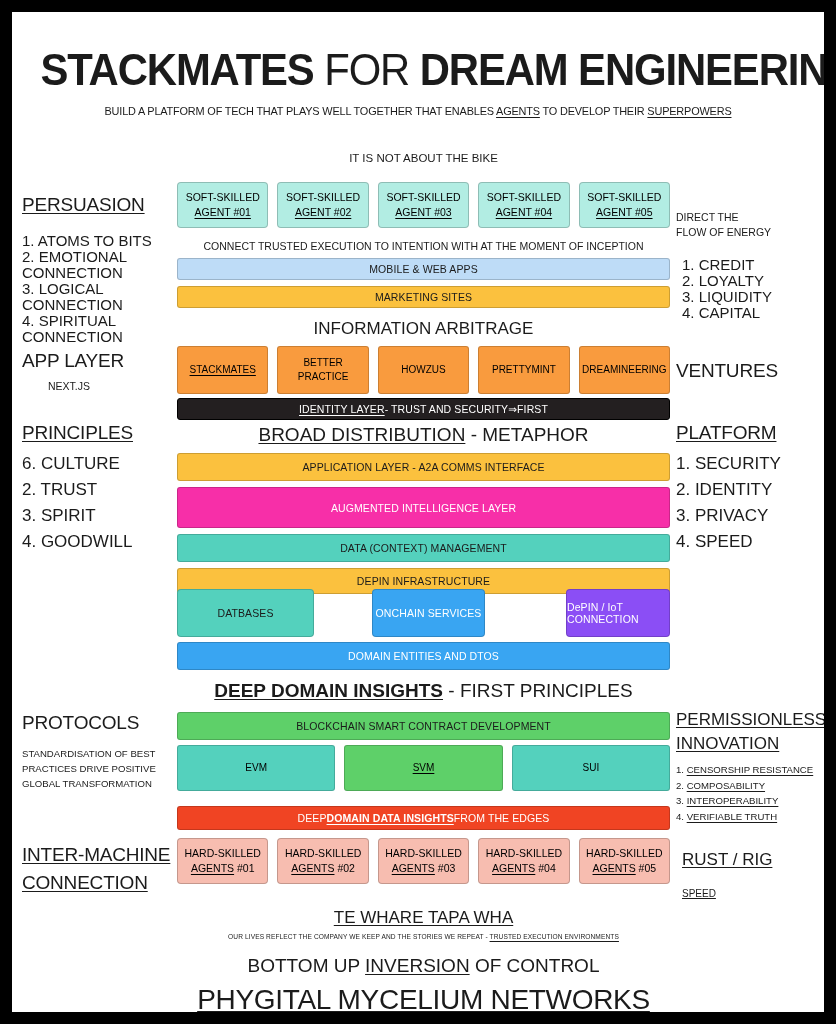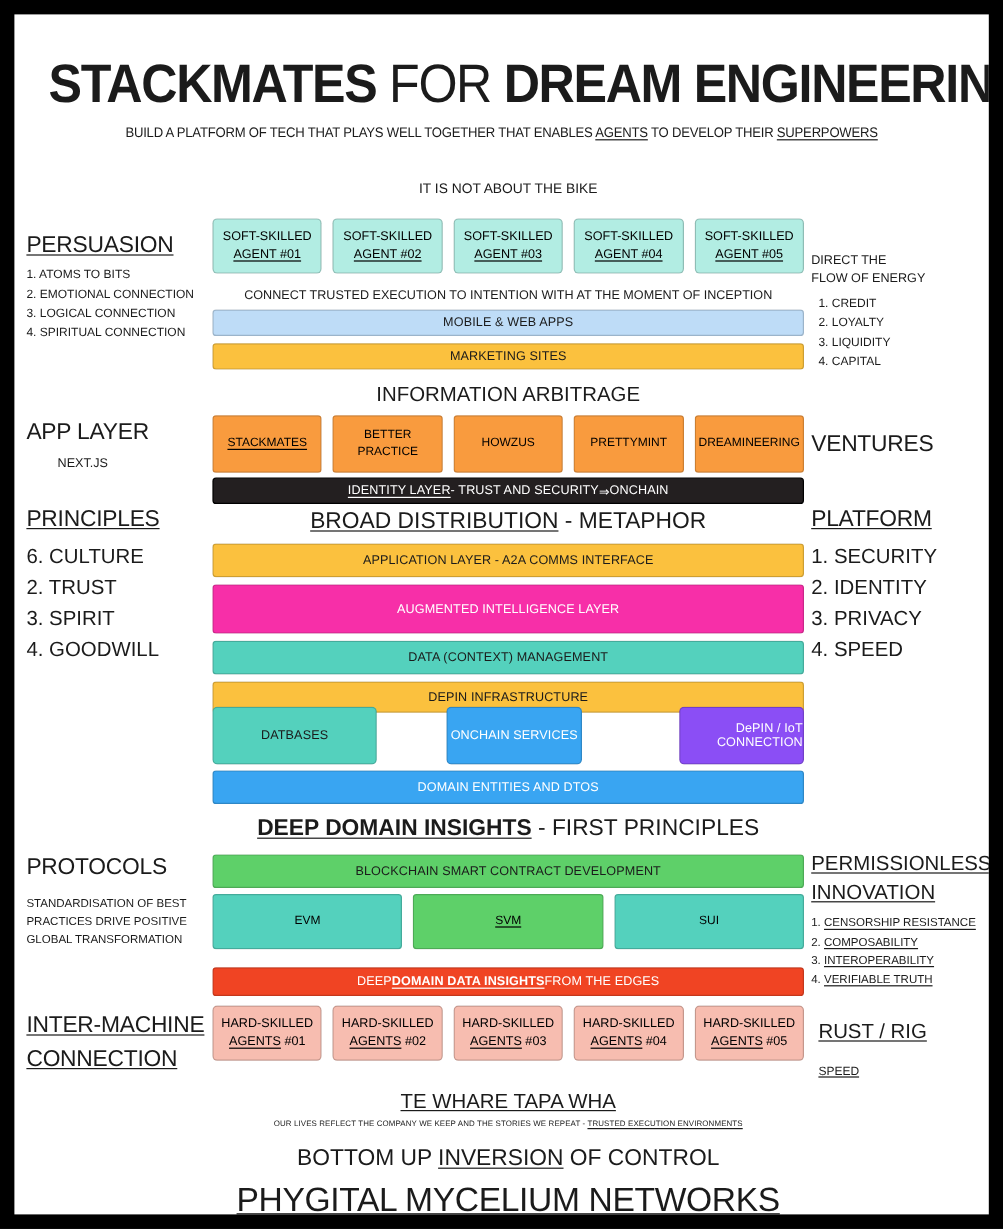--- a/index.html
+++ b/index.html
@@ -44,31 +44,31 @@
     color: #1b1b1b;
   }
   .tiny-note { font-size: 10.5px; }
 
   .stack { position: absolute; left: 165px; width: 493px; }
 
   .bar {
     border-radius: 3px;
     border: 1px solid rgba(0,0,0,0.18);
     display: flex; align-items: center; justify-content: center;
-    text-align: right;
+    text-align: left;
     font-size: 10.5px;
     letter-spacing: 0.1px;
   }
 
   .col-left { position: absolute; left: 10px; width: 158px; color: #1b1b1b; }
   .col-right { position: absolute; left: 664px; width: 150px; color: #1b1b1b; }
 
   .hdr-lg { font-size: 19px; letter-spacing: -0.2px; }
   .hdr-md { font-size: 17px; }
-  .list-sm { font-size: 10px; line-height: 16px; margin-top: 6px; }
+  .list-sm { font-size: 15px; line-height: 16px; margin-top: 17px; }
   .list-md { font-size: 17px; line-height: 26px; margin-top: 7px; }
   .list-xs { font-size: 9.6px; line-height: 15.5px; margin-top: 5px; }
 
   .row5 { display: flex; gap: 9px; }
   .row5 > div { flex: 1; }
   .agentbox {
     border-radius: 4px;
     height: 46px;
     display: flex; flex-direction: column;
     align-items: center; justify-content: center;
@@ -179,21 +179,21 @@
       </div>
       <div class="vbox" style="background: rgb(249, 155, 62);">
         <span>DREAMINEERING</span>
       </div>
     </div>
 
   <div class="stack bar" id="identity-bar" style="top: 386px; height: 22px; color: rgb(255, 255, 255); border-color: rgb(0, 0, 0); background: rgb(35, 31, 32);">
       <span class="u">IDENTITY LAYER</span>
       <span> - TRUST AND SECURITY </span>
       <span>⇒</span>
-      <span> ONCHAIN</span>
+      <span> FIRST</span>
     </div>
 
   <div class="col-left" style="top:410px;">
     <div class="hdr-lg u">PRINCIPLES</div>
     <div class="list-md">
       <div>6. CULTURE</div>
       <div>2. TRUST</div>
       <div>3. SPIRIT</div>
       <div>4. GOODWILL</div>
     </div>

